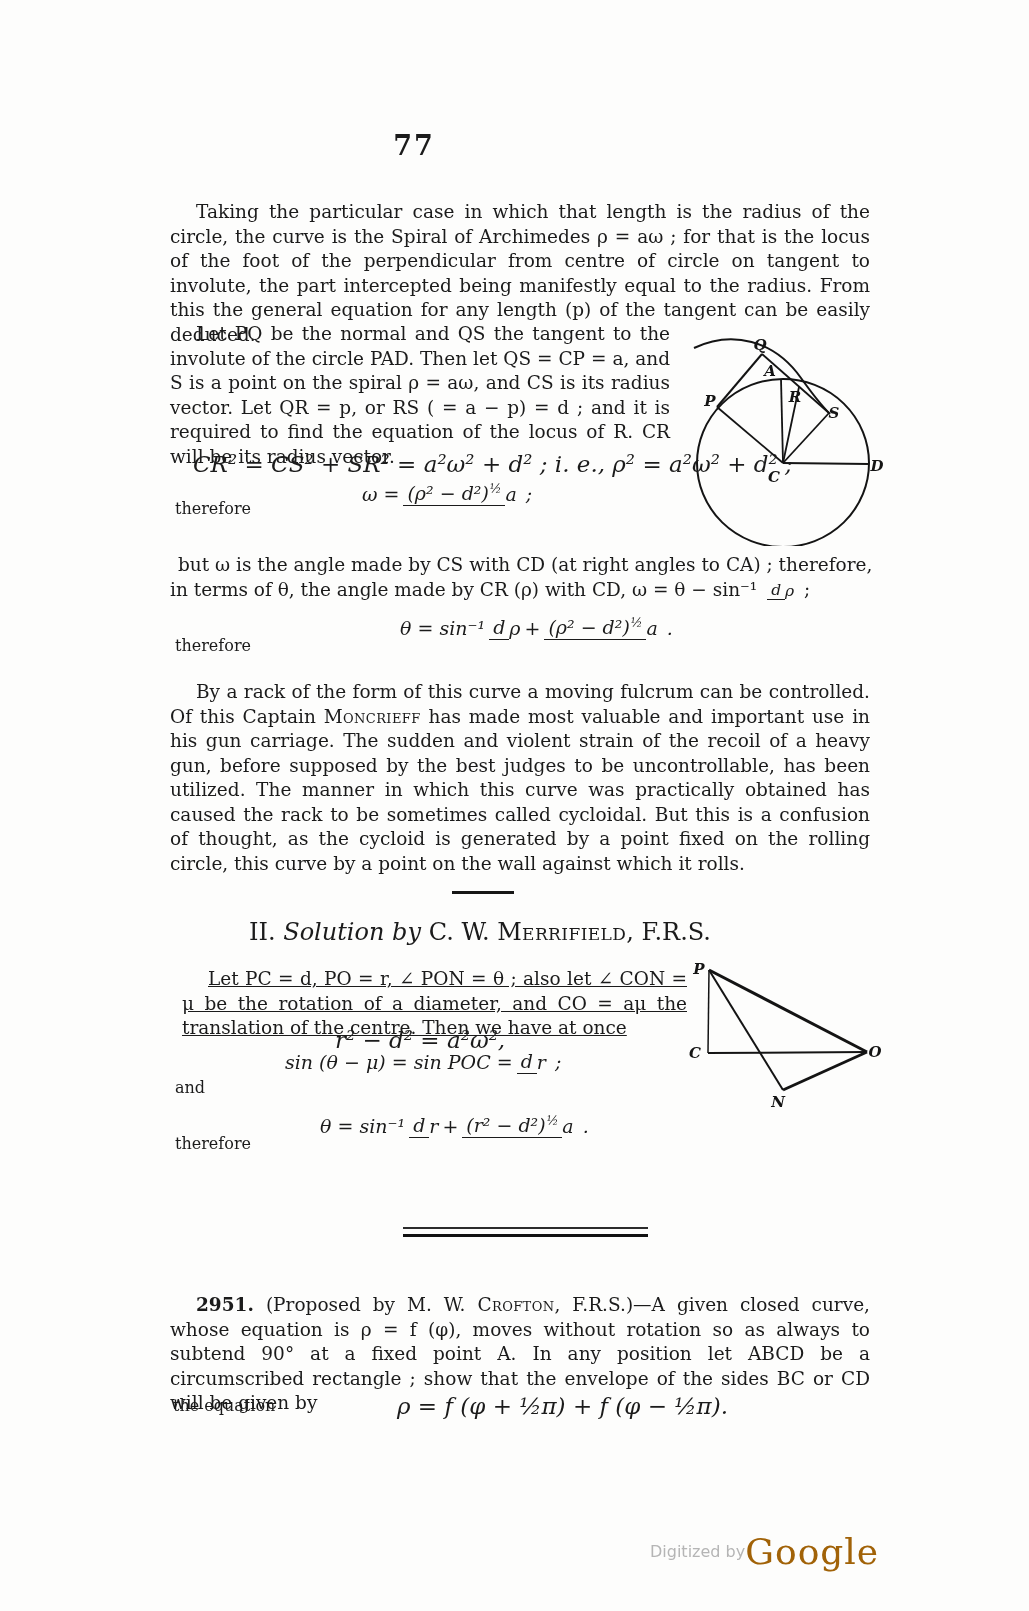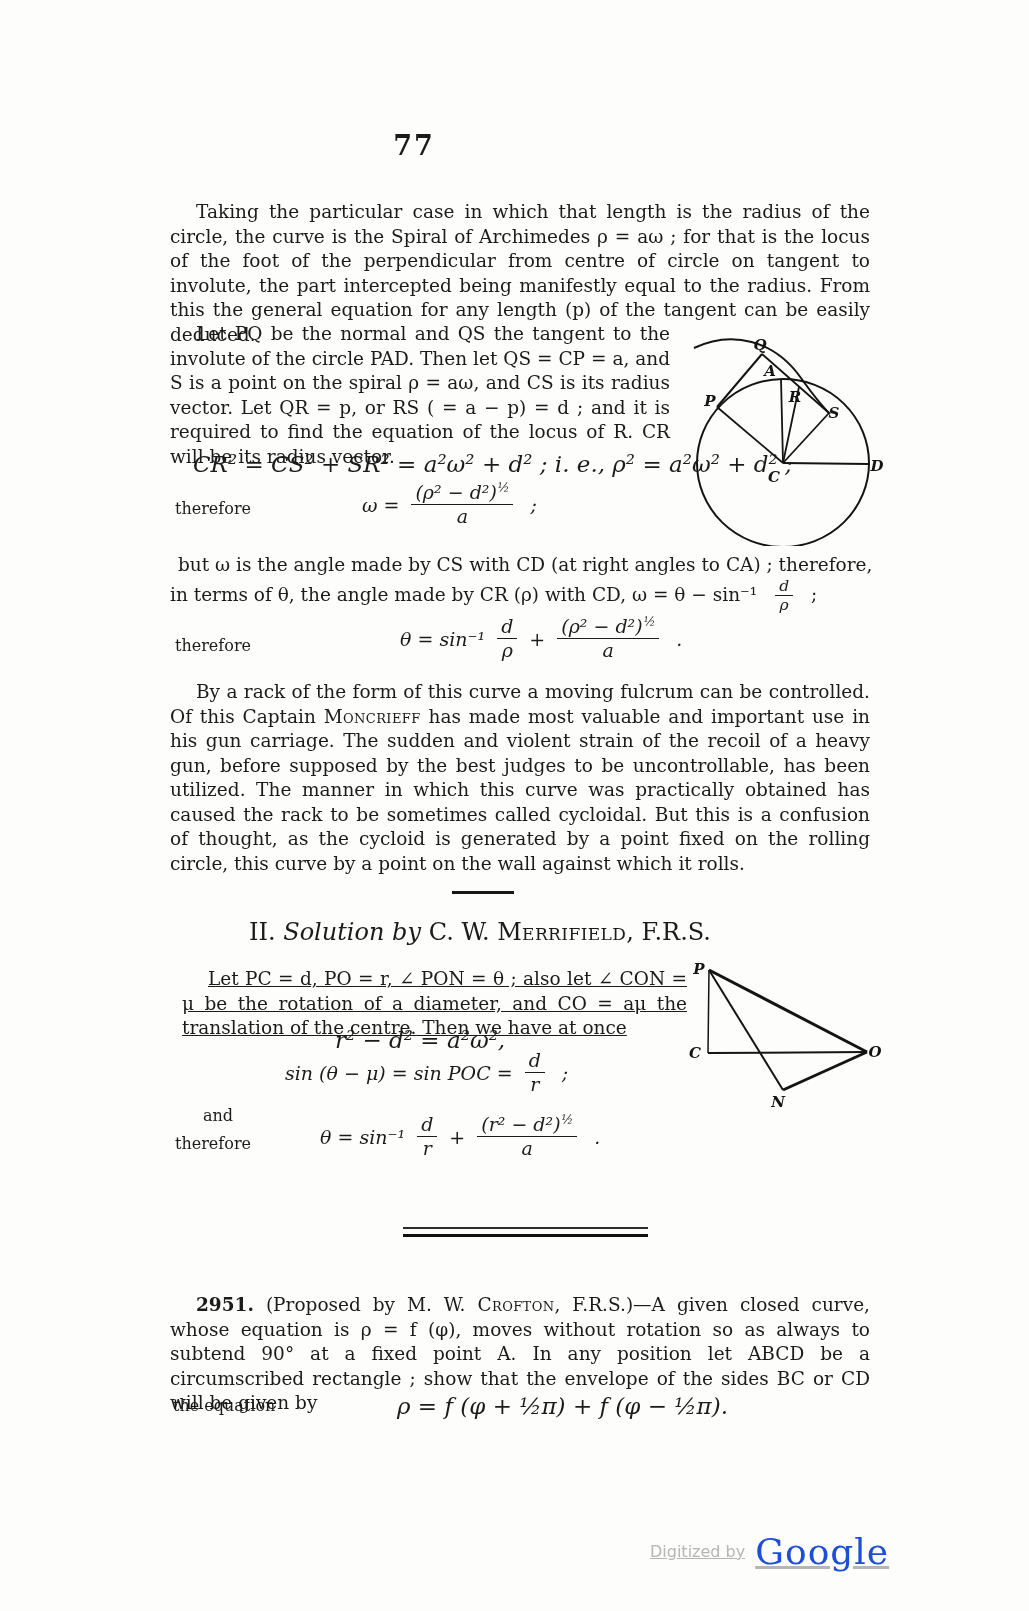--- a/index.html
+++ b/index.html
@@ -14,35 +14,35 @@
   .pageno { top:134px; left:0; width:828px; text-align:center;
     font-size:27px; font-weight:bold; letter-spacing:2px; }
   .para { text-align:justify; text-indent:26px; }
   .noindent { text-indent:0; }
   .sc { font-variant:small-caps; letter-spacing:.4px; }
   .it { font-style:italic; }
   .bold { font-weight:bold; }
   .eqline { font-style:italic; font-size:23px; white-space:nowrap; }
   .eqrow { display:flex; align-items:center; font-style:italic; font-size:19px; white-space:nowrap; }
   .eqlabel { font-style:normal; font-size:16px; }
-  .frac { display:inline-flex; flex-direction:column; align-items:center;
-    margin:0 12px; line-height:1.12; vertical-align:middle; }
+  .frac { display:inline-flex; flex-direction:row; align-items:center;
+    margin:0 4px; line-height:1.12; vertical-align:middle; }
   .frac .num { border-bottom:1.6px solid #1b1b1b; padding:0 4px 1px; }
   .frac .den { padding-top:1px; }
   .frac.small { font-size:15.5px; line-height:1.05; }
   .exp { font-size:12px; position:relative; top:-7px; margin-left:1px; }
   .tail { margin-left:5px; }
   .rule-short { border-top:3px solid #161616; width:62px; height:0; }
   .rule-double { width:245px; height:5px; border-top:2px solid #2c2c2c; border-bottom:3px solid #111; }
   .center { text-align:center; }
   .heading2 { font-size:24px; }
   svg text { font-family:"DejaVu Serif", serif; font-weight:bold; font-style:italic; font-size:15px; fill:#141414; }
-  .watermark { display:flex; align-items:flex-start; gap:10px; color:#b5b5b5;text-decoration:underline; }
+  .watermark { display:flex; align-items:flex-start; color:#b5b5b5; }
   .wm-prefix { font-family:"DejaVu Sans", sans-serif; font-size:16px; }
-  .wm-brand { font-family:"DejaVu Serif", serif; font-size:36px; letter-spacing:1px; color:#1d4ed8; }
+  .wm-brand { font-family:"DejaVu Serif", serif; font-size:36px; letter-spacing:1px; color:#a16207; }
 </style>
 </head>
 <body>
 
 <div class="page">
 
   <div class="abs pageno">77</div>
 
   <p class="abs para" style="top:200px; left:170px; width:700px; margin:0;">Taking the particular case in which that length is the radius of the circle, the curve is the Spiral of Archimedes ρ = aω ;  for that is the locus of the foot of the perpendicular from centre of circle on tangent to involute, the part intercepted being manifestly equal to the radius.   From this the general equation for any length (p) of the tangent can be easily deduced.</p>
 
@@ -117,21 +117,21 @@
     <line x1="34" y1="30" x2="108" y2="150" stroke="#141414" stroke-width="2"></line>
     <line x1="192" y1="112" x2="108" y2="150" stroke="#141414" stroke-width="3"></line>
     <text x="24" y="34" text-anchor="middle">P</text>
     <text x="20" y="118" text-anchor="middle">C</text>
     <text x="200" y="117" text-anchor="middle">O</text>
     <text x="103" y="167" text-anchor="middle">N</text>
   </svg>
 
   <div class="abs eqline" style="top:1028px; left:335px;">r² − d² = a²ω²,</div>
 
-  <span class="abs eqlabel" style="top:1104px; left:175px;margin-left:28px;">and</span>
+  <span class="abs eqlabel" style="top:1076px; left:175px;">and</span>
   <div class="abs eqrow" style="top:1050px; left:285px;">
     <span>sin (θ − μ)  =  sin POC  =</span>
     <span class="frac">
       <span class="num">d</span>
       <span class="den">r</span>
     </span>
     <span class="tail">;</span>
   </div>
 
   <span class="abs eqlabel" style="top:1132px; left:175px;">therefore</span>

